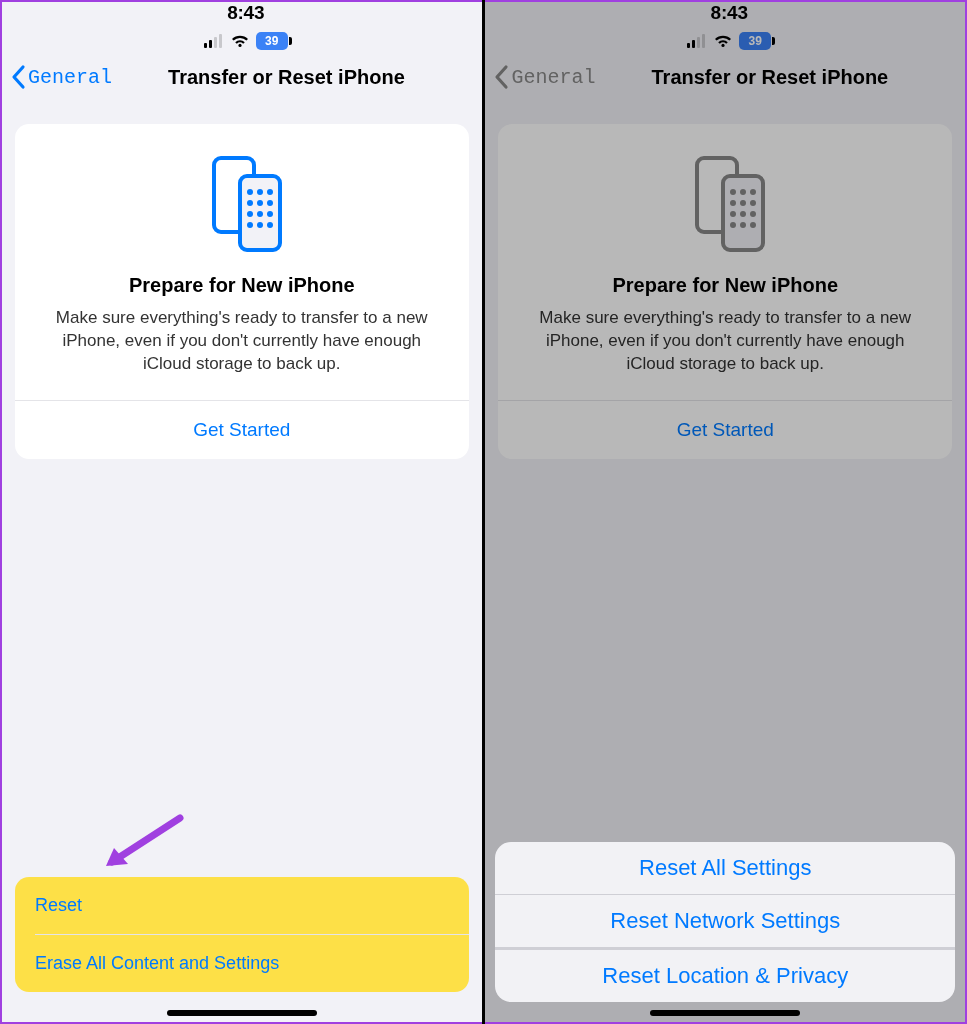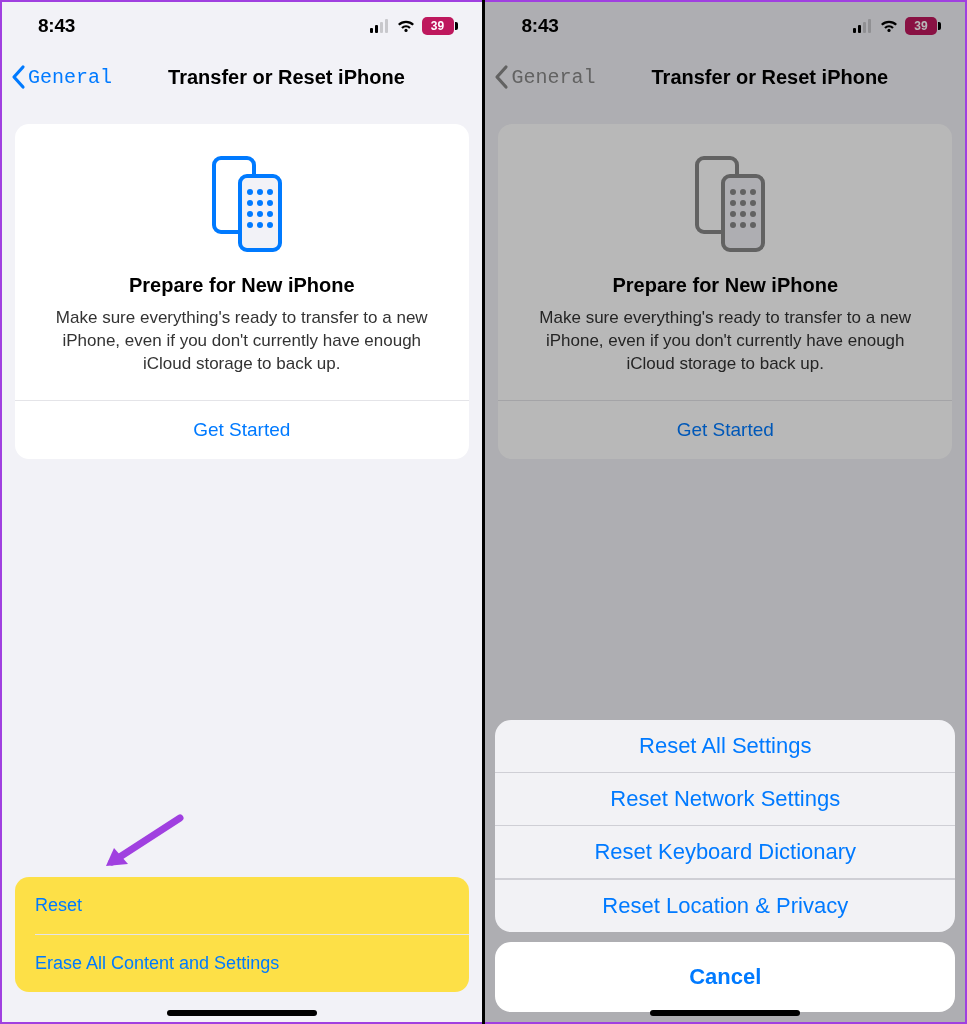--- a/index.html
+++ b/index.html
@@ -31,35 +31,36 @@
     z-index: 5;
     pointer-events: none;
   }
   
   .status-bar {
     height: 48px;
     display: flex;
     align-items: center;
     justify-content: space-between;
     padding: 0 28px 0 36px;
+    flex-direction: column;
   }
   .status-time {
     font-size: 19px;
     font-weight: 600;
     letter-spacing: -0.2px;
   }
   .status-icons {
     display: flex;
     align-items: center;
     gap: 6px;
   }
   .battery-pill {
     width: 32px; height: 18px;
     border-radius: 5px;
-    background: #be185d;
+    background: #3b82f6;
     color: #fff;
     font-size: 12px;
     font-weight: 700;
     display: flex;
     align-items: center;
     justify-content: center;
     position: relative;
   }
   .battery-pill::after {
     content: "";
@@ -351,22 +352,20 @@
   </div>
 
   <div class="dimmed-overlay"></div>
 
   <div class="action-sheet">
     <div class="sheet-group">
       <div class="sheet-item">Reset All Settings</div>
       <div class="sheet-sep"></div>
       <div class="sheet-item">Reset Network Settings</div>
       <div class="sheet-sep"></div>
-      <div class="sheet-item">Reset Keyboard Dictionary</div>
       <div class="sheet-sep"></div>
       <div class="sheet-sep"></div>
       <div class="sheet-item">Reset Location &amp; Privacy</div>
     </div>
-    <div class="cancel-btn">Cancel</div>
   </div>
 
   <div class="home-indicator"></div>
 </div>
 
 </body></html>

